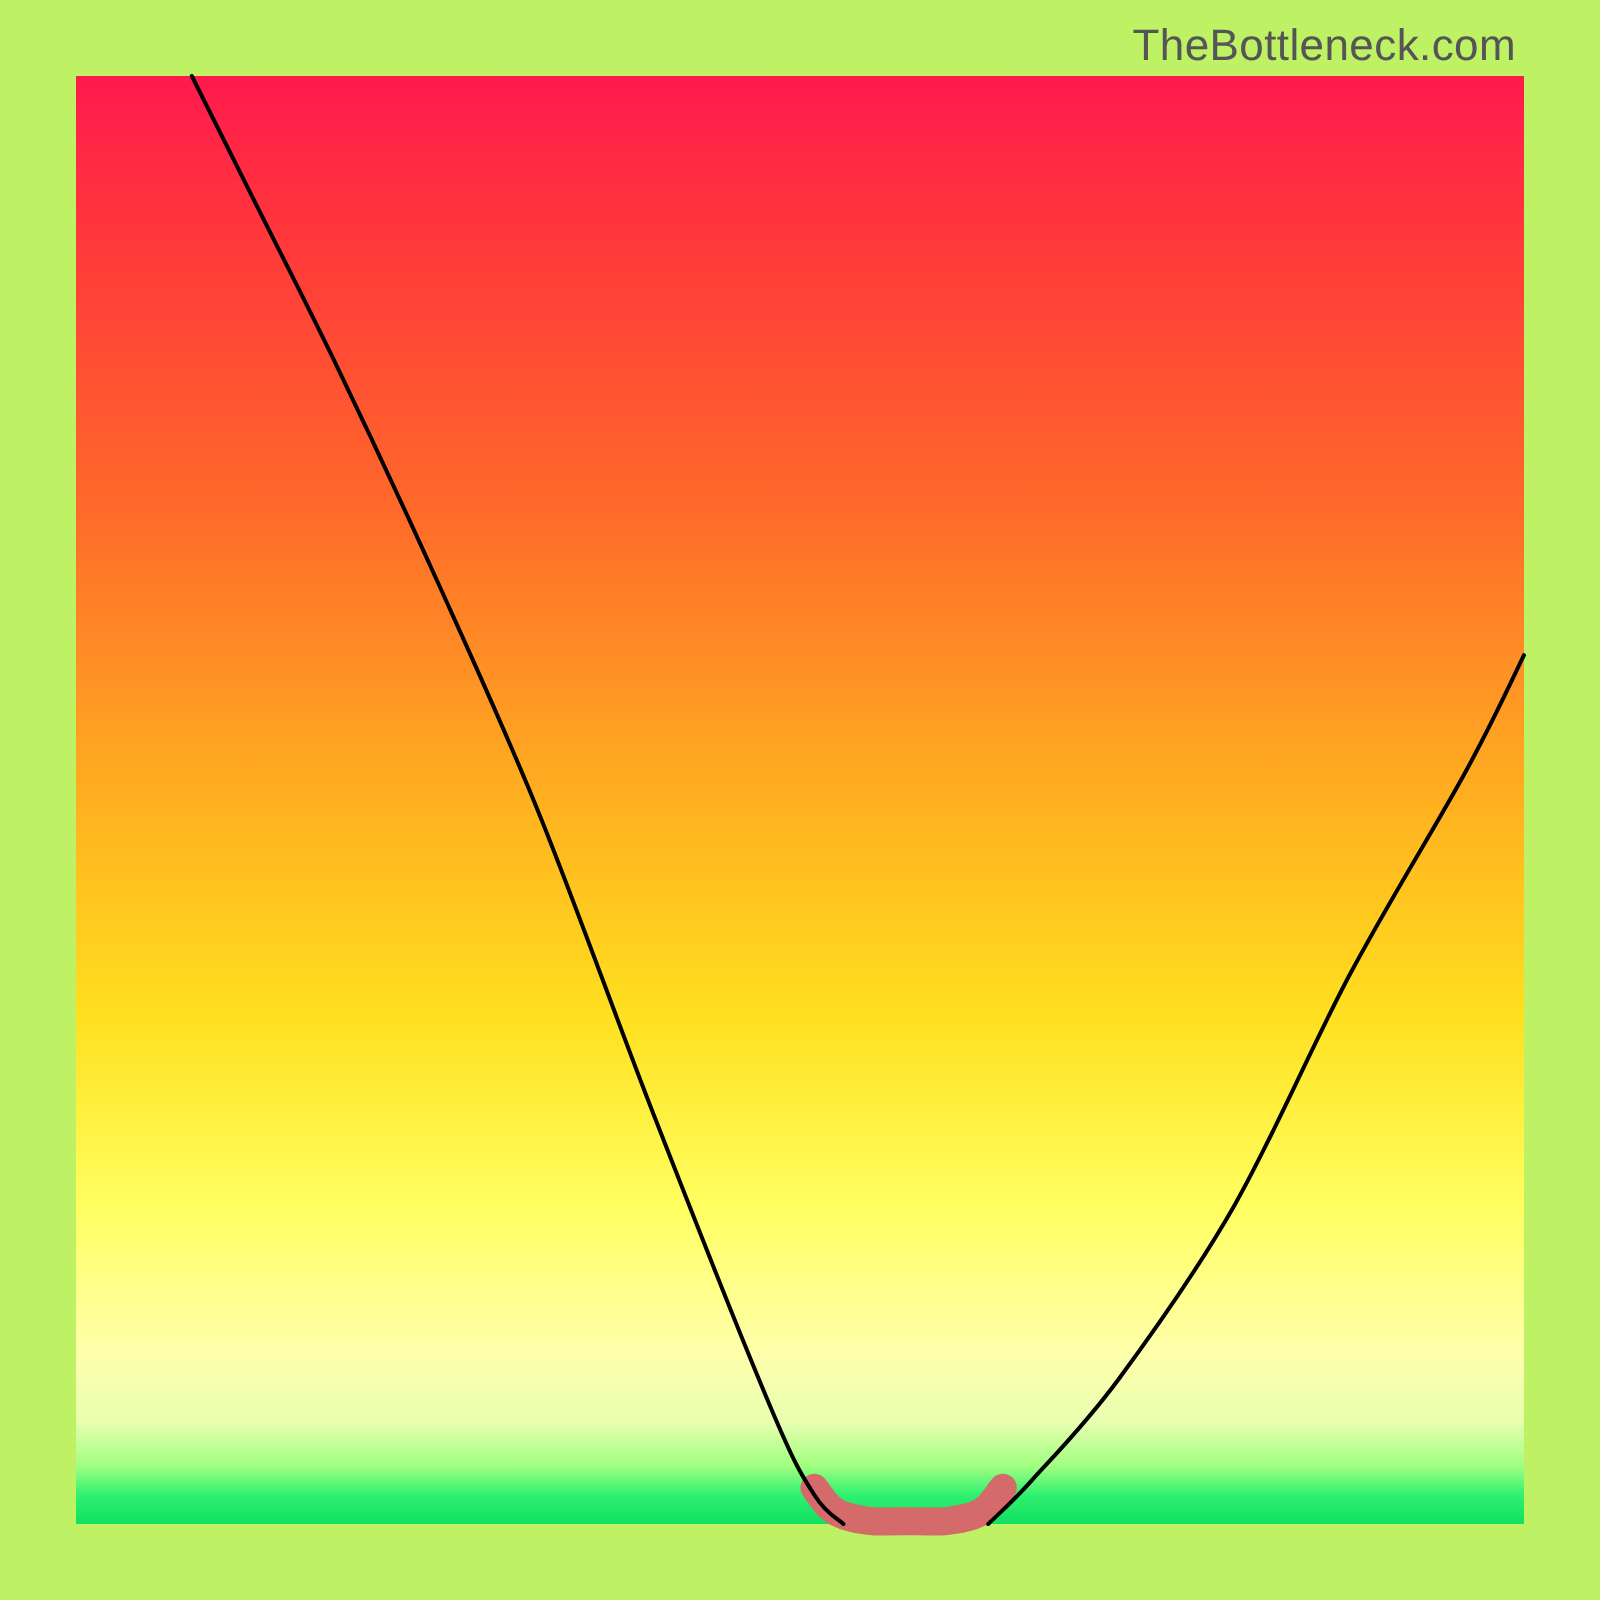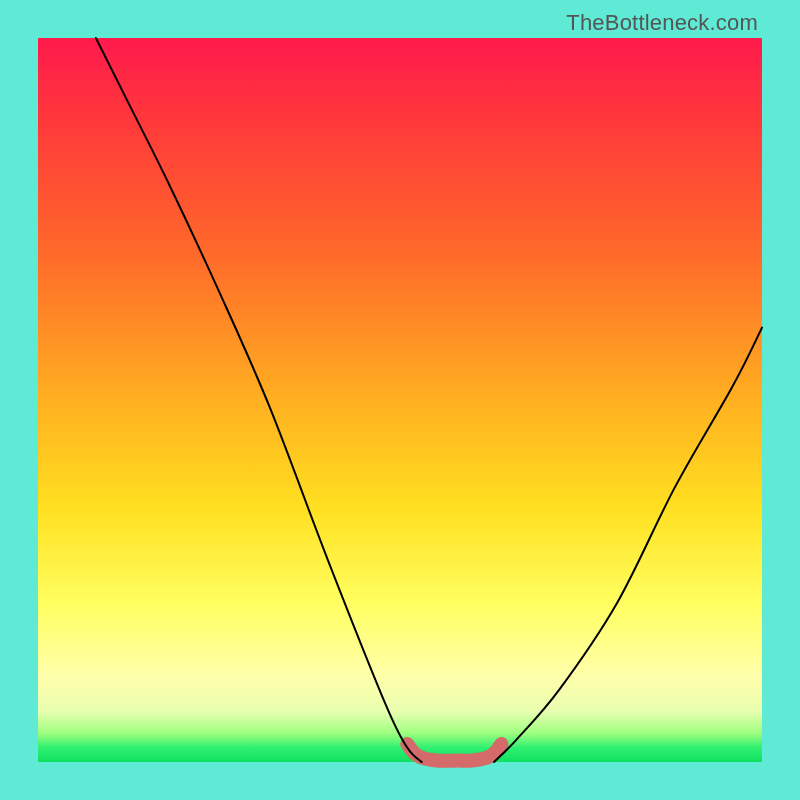--- a/index.html
+++ b/index.html
@@ -7,21 +7,21 @@
     padding: 0;
     width: 800px;
     height: 800px;
     overflow: hidden;
     font-family: Arial, Helvetica, sans-serif;
   }
   .frame {
     position: relative;
     width: 800px;
     height: 800px;
-    background: #5eead4;
+    background: #bef264;
     box-sizing: border-box;
   }
   .plot-area {
     position: absolute;
     left: 38px;
     top: 38px;
     width: 724px;
     height: 724px;
     
     background: linear-gradient(

